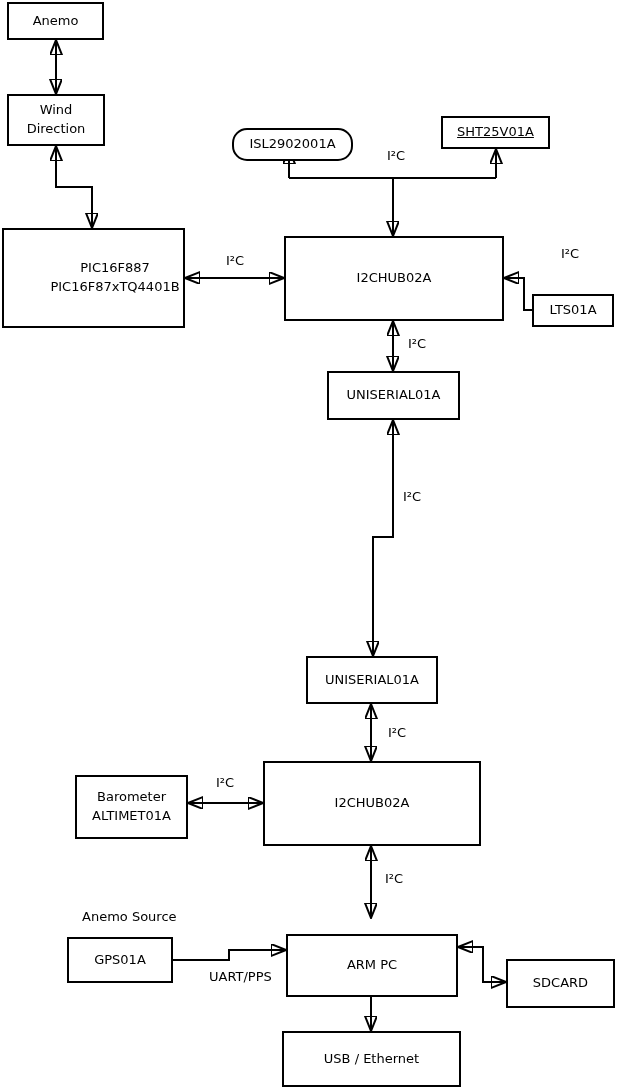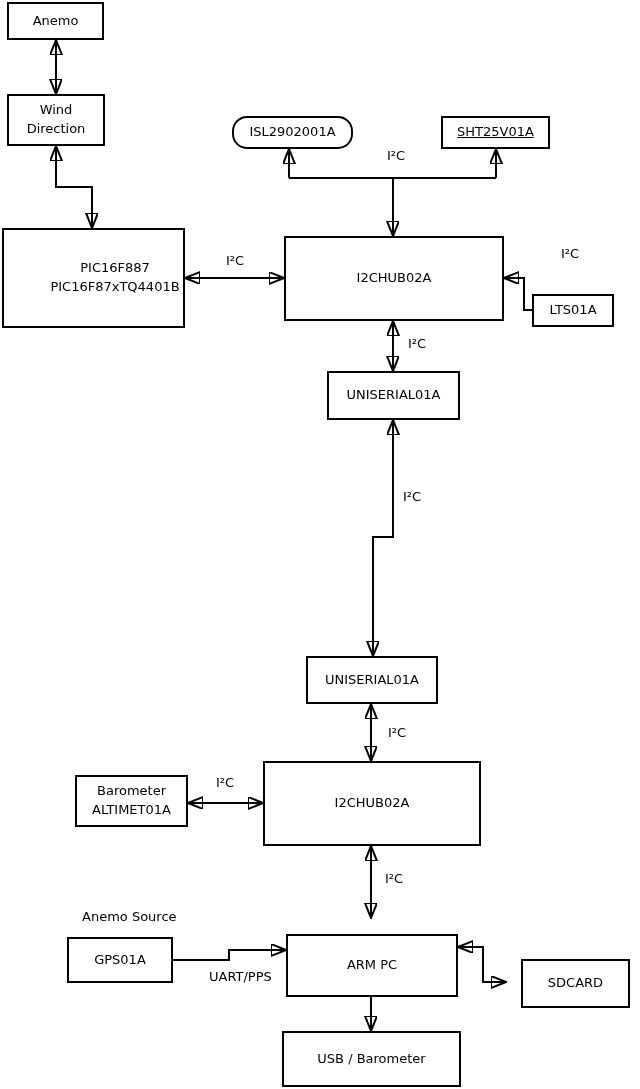--- a/index.html
+++ b/index.html
@@ -78,44 +78,44 @@
   </svg>
 
   <div class="node" style="left:7px; top:94px; width:98px; height:52px;">Wind
 Direction</div>
 
   <div class="node" style="left:7px; top:2px; width:97px; height:38px;">Anemo</div>
 
   <div class="node" style="left:2px; top:228px; width:183px; height:100px;padding-left:43px;">PIC16F887
 PIC16F87xTQ4401B</div>
 
-  <div class="node" style="left:232px; top:116px; width:121px; height:33px;border-radius:15px;">ISL2902001A</div>
+  <div class="node" style="left:232px; top:128px; width:121px; height:33px;border-radius:15px;">ISL2902001A</div>
 
   <div class="node" style="left:441px; top:116px; width:109px; height:33px;text-decoration:underline;">SHT25V01A</div>
 
   <div class="node" style="left:284px; top:236px; width:220px; height:85px;">I2CHUB02A</div>
 
   <div class="node" style="left:532px; top:294px; width:82px; height:33px;">LTS01A</div>
 
   <div class="node" style="left:327px; top:371px; width:133px; height:49px;">UNISERIAL01A</div>
 
   <div class="node" style="left:306px; top:656px; width:132px; height:48px;">UNISERIAL01A</div>
 
   <div class="node" style="left:263px; top:761px; width:218px; height:85px;">I2CHUB02A</div>
 
-  <div class="node" style="left:75px; top:775px; width:113px; height:52px;">Barometer
+  <div class="node" style="left:75px; top:775px; width:113px; height:64px;">Barometer
 ALTIMET01A</div>
 
   <div class="node" style="left:67px; top:937px; width:106px; height:46px;">GPS01A</div>
 
   <div class="node" style="left:286px; top:918px; width:172px; height:63px;margin-top:16px;">ARM PC</div>
 
-  <div class="node" style="left:506px; top:959px; width:109px; height:49px;margin-left:15px;">SDCARD</div>
+  <div class="node" style="left:506px; top:959px; width:109px; height:49px;">SDCARD</div>
 
-  <div class="node" style="left:282px; top:1031px; width:179px; height:56px;">USB / Barometer</div>
+  <div class="node" style="left:282px; top:1031px; width:179px; height:56px;">USB / Ethernet</div>
 
   <span class="elabel" style="left:387px; top:148px;">I²C</span>
 
   <span class="elabel" style="left:226px; top:253px;">I²C</span>
 
   <span class="elabel" style="left:561px; top:246px;">I²C</span>
 
   <span class="elabel" style="left:408px; top:336px;">I²C</span>
 
   <span class="elabel" style="left:403px; top:489px;">I²C</span>

